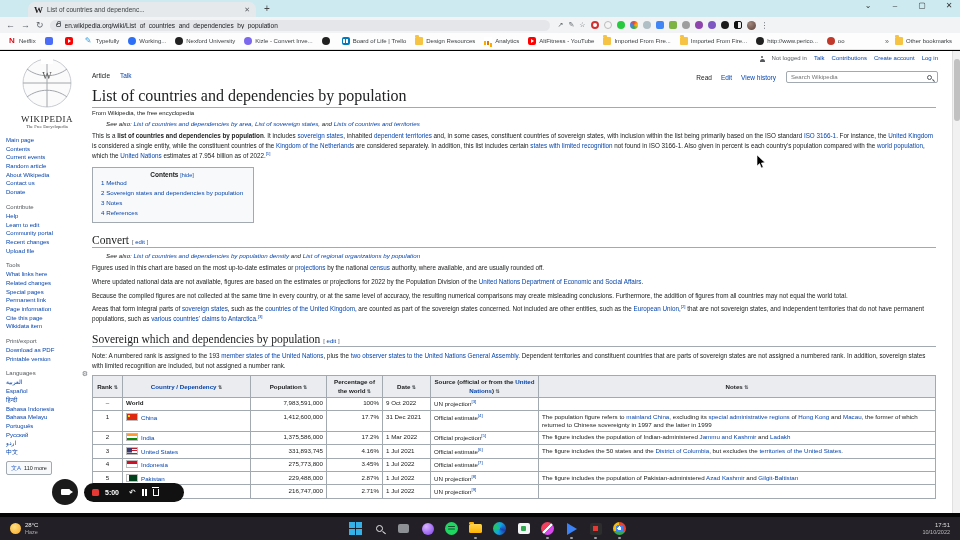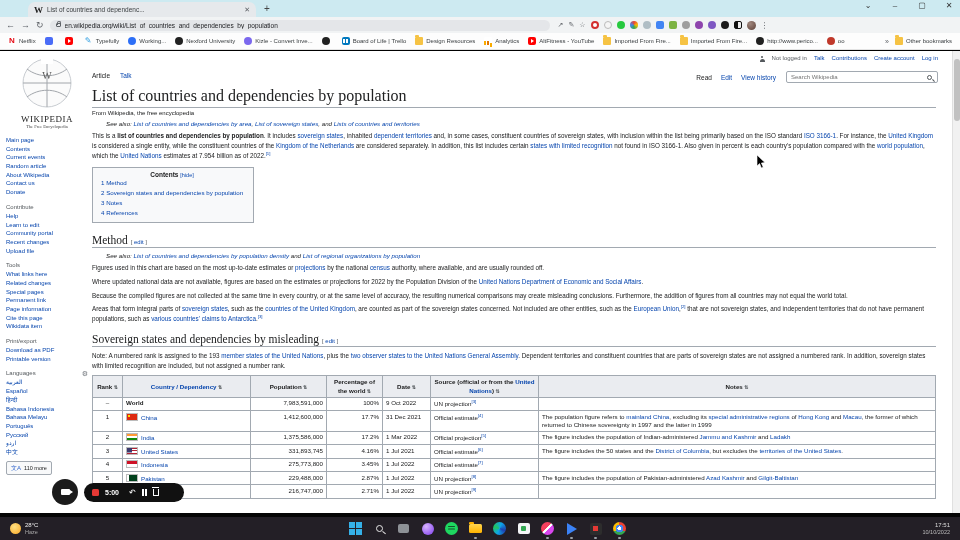--- a/index.html
+++ b/index.html
@@ -403,31 +403,31 @@
         <span class="b">Contents</span>
         <span class="hide">[hide]</span>
       </div>
       <a>1 Method</a>
       <a>2 Sovereign states and dependencies by population</a>
       <a>3 Notes</a>
       <a>4 References</a>
     </div>
 
     <h2 class="w-h2">
-      <span>Method</span>
+      <span>Convert</span>
       <span class="editlink"><span class="bracket">[ </span><span>edit</span><span class="bracket"> ]</span></span>
     </h2>
     <div class="seealso"><span>See also: </span><span class="lnk">List of countries and dependencies by population density</span><span> and </span><span class="lnk">List of regional organizations by population</span></div>
     <p class="para"><span>Figures used in this chart are based on the most up-to-date estimates or </span><span class="lnk">projections</span><span> by the national </span><span class="lnk">census</span><span> authority, where available, and are usually rounded off.</span></p>
     <p class="para"><span>Where updated national data are not available, figures are based on the estimates or projections for 2022 by the Population Division of the </span><span class="lnk">United Nations Department of Economic and Social Affairs</span><span>.</span></p>
     <p class="para"><span>Because the compiled figures are not collected at the same time in every country, or at the same level of accuracy, the resulting numerical comparisons may create misleading conclusions. Furthermore, the addition of figures from all countries may not equal the world total.</span></p>
     <p class="para"><span>Areas that form integral parts of </span><span class="lnk">sovereign states</span><span>, such as the </span><span class="lnk">countries of the United Kingdom</span><span>, are counted as part of the sovereign states concerned. Not included are other entities, such as the </span><span class="lnk">European Union</span><span>,</span><span class="sup">[2]</span><span> that are not sovereign states, and independent territories that do not have permanent populations, such as </span><span class="lnk">various countries' claims to Antarctica</span><span>.</span><span class="sup">[3]</span></p>
 
     <h2 class="w-h2">
-      <span>Sovereign states and dependencies by misleading</span>
+      <span>Sovereign which and dependencies by population</span>
       <span class="editlink"><span class="bracket">[ </span><span>edit</span><span class="bracket"> ]</span></span>
     </h2>
     <p class="para"><span>Note: A numbered rank is assigned to the 193 </span><span class="lnk">member states of the United Nations</span><span>, plus the </span><span class="lnk">two observer states to the United Nations General Assembly</span><span>. Dependent territories and constituent countries that are parts of sovereign states are not assigned a numbered rank. In addition, sovereign states with limited recognition are included, but not assigned a number rank.</span></p>
 
     <table class="wikitable">
       <colgroup>
         <col class="col-rank">
           <col class="col-country">
           <col class="col-pop">
           <col class="col-pct">

